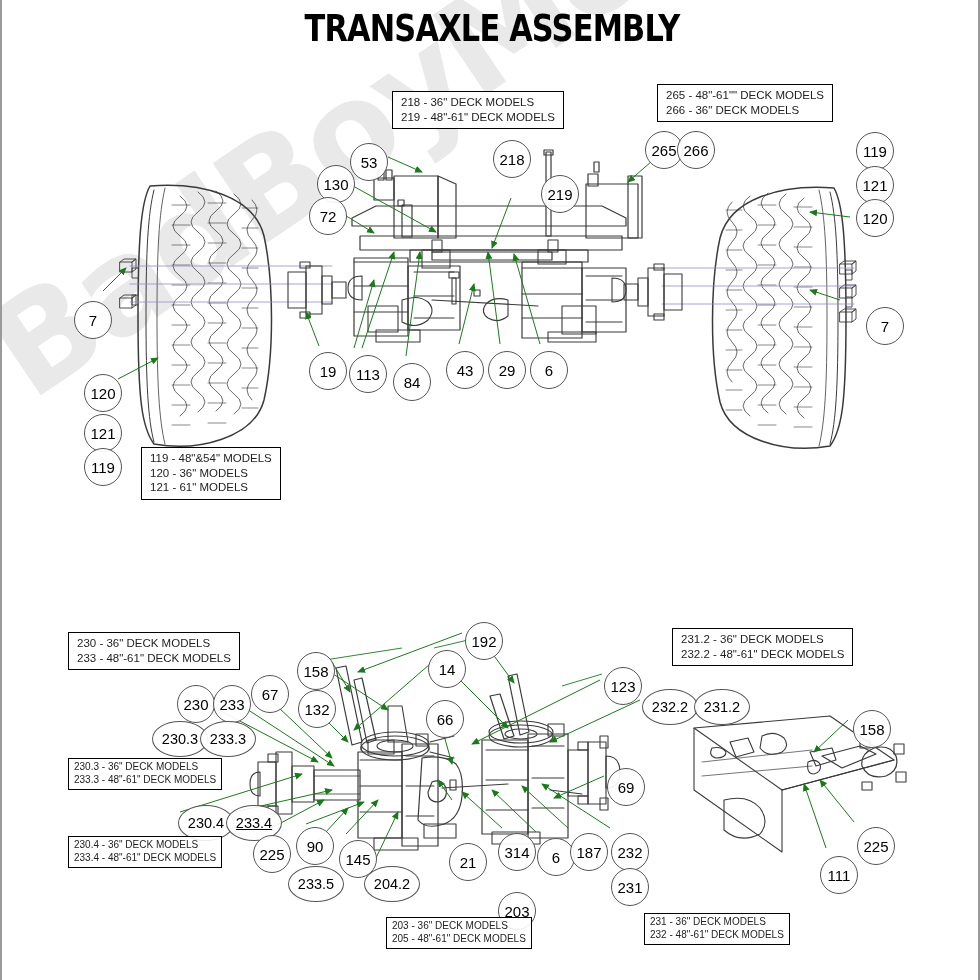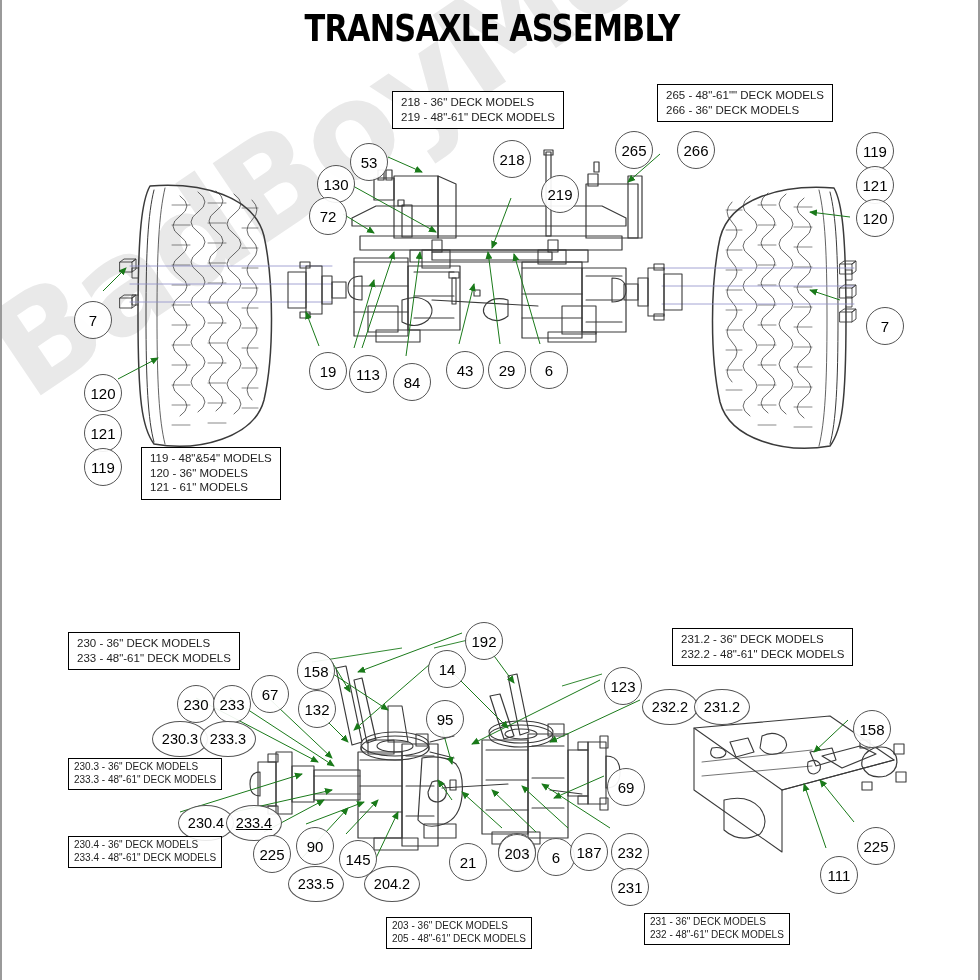--- a/index.html
+++ b/index.html
@@ -432,21 +432,21 @@
     <div>231 - 36" DECK MODELS</div>
     <div>232 - 48"-61" DECK MODELS</div>
   </div>
 
   <div id="callout-layer">
       <div class="cb w3" style="left: 348px; top: 143px;">53</div>
       <div class="cb w3" style="left: 315px; top: 165px;">130</div>
       <div class="cb w3" style="left: 307px; top: 197px;">72</div>
       <div class="cb w3" style="left: 491px; top: 140px;">218</div>
       <div class="cb w3" style="left: 491px; top: 175px; margin-left: 48px;">219</div>
-      <div class="cb w3" style="left: 613px; top: 131px;">265</div>
+      <div class="cb w3" style="left: 643px; top: 131px;">265</div>
       <div class="cb w3" style="left: 675px; top: 131px;">266</div>
       <div class="cb w3" style="left: 854px; top: 132px;">119</div>
       <div class="cb w3" style="left: 854px; top: 166px;">121</div>
       <div class="cb w3" style="left: 854px; top: 199px;">120</div>
       <div class="cb w3" style="left: 72px; top: 301px;">7</div>
       <div class="cb w3" style="left: 864px; top: 307px;">7</div>
       <div class="cb w3" style="left: 82px; top: 374px;">120</div>
       <div class="cb w3" style="left: 82px; top: 414px;">121</div>
       <div class="cb w3" style="left: 82px; top: 448px;">119</div>
       <div class="cb w3" style="left: 307px; top: 352px;">19</div>
@@ -454,21 +454,21 @@
       <div class="cb w3" style="left: 391px; top: 363px;">84</div>
       <div class="cb w3" style="left: 444px; top: 351px;">43</div>
       <div class="cb w3" style="left: 486px; top: 351px;">29</div>
       <div class="cb w3" style="left: 528px; top: 351px;">6</div>
       <div class="cb w3" style="left: 463px; top: 622px;">192</div>
       <div class="cb w3" style="left: 426px; top: 650px;">14</div>
       <div class="cb w3" style="left: 295px; top: 652px;">158</div>
       <div class="cb w3" style="left: 602px; top: 667px;">123</div>
       <div class="cb w3" style="left: 249px; top: 675px;">67</div>
       <div class="cb w3" style="left: 296px; top: 690px;">132</div>
-      <div class="cb w3" style="left: 424px; top: 700px;">95</div>
+      <div class="cb w3" style="left: 424px; top: 700px;">66</div>
       <div class="cb w3" style="left: 175px; top: 685px;">230</div>
       <div class="cb w3" style="left: 211px; top: 685px;">233</div>
       <div class="cb w5" style="left: 640px; top: 689px;">232.2</div>
       <div class="cb w5" style="left: 692px; top: 689px;">231.2</div>
       <div class="cb w5" style="left: 150px; top: 721px;">230.3</div>
       <div class="cb w5" style="left: 198px; top: 721px;">233.3</div>
       <div class="cb w3" style="left: 851px; top: 710px;">158</div>
       <div class="cb w3" style="left: 605px; top: 768px;">69</div>
       <div class="cb w5" style="left: 176px; top: 805px;">230.4</div>
       <div class="cb w5" style="left: 224px; top: 805px; text-decoration: underline;">233.4</div>
@@ -476,18 +476,18 @@
       <div class="cb w3" style="left: 251px; top: 835px;">225</div>
       <div class="cb w3" style="left: 294px; top: 827px;">90</div>
       <div class="cb w3" style="left: 337px; top: 840px;">145</div>
       <div class="cb w3" style="left: 496px; top: 833px;">314</div>
       <div class="cb w3" style="left: 535px; top: 838px;">6</div>
       <div class="cb w3" style="left: 568px; top: 833px;">187</div>
       <div class="cb w3" style="left: 609px; top: 833px;">232</div>
       <div class="cb w3" style="left: 855px; top: 827px;">225</div>
       <div class="cb w5" style="left: 286px; top: 866px;">233.5</div>
       <div class="cb w5" style="left: 362px; top: 866px;">204.2</div>
-      <div class="cb w3" style="left: 496px; top: 834px;">203</div>
+      <div class="cb w3" style="left: 496px; top: 892px;">203</div>
       <div class="cb w3" style="left: 609px; top: 868px;">231</div>
       <div class="cb w3" style="left: 818px; top: 856px;">111</div>
     </div>
 
 </div>
 
 </body></html>

